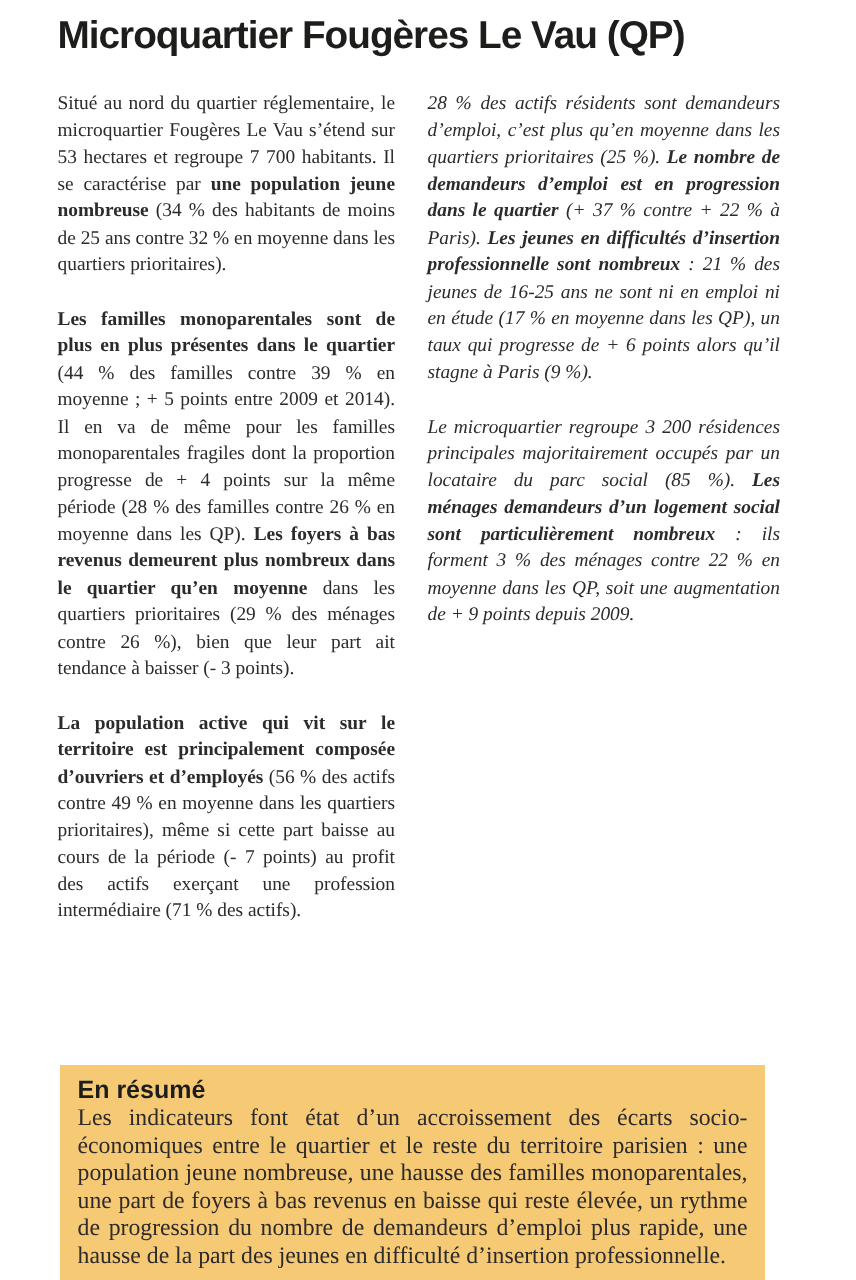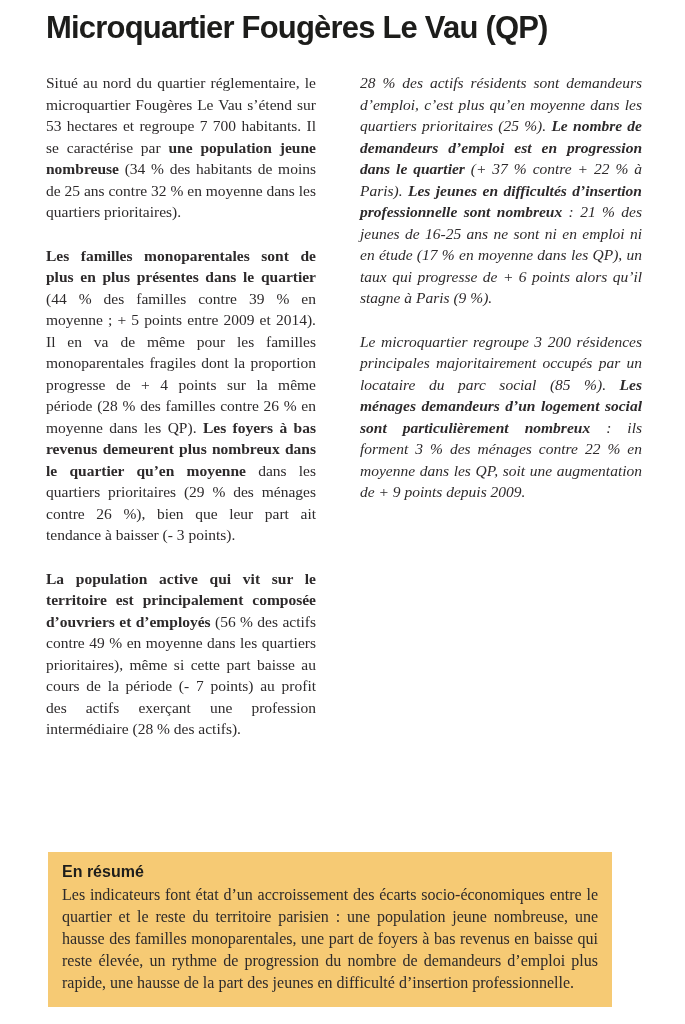--- a/index.html
+++ b/index.html
@@ -25,21 +25,21 @@
     margin:0 0 26px 0;
     font-family:"Liberation Sans", sans-serif;
     font-weight:700;
     font-size:31px;
     line-height:36px;
     letter-spacing:-0.8px;
     color:var(--title-color);
   }
   .columns{
     display:flex;
-    gap:44px;
+    gap:26px;
   }
   .col{
     box-sizing:border-box;
   }
   .col-left{width:270px;}
   .col-right{width:282px;font-style:italic;}
   .col p{
     margin:0 0 22px 0;
     font-size:15.5px;
     line-height:21.5px;
@@ -53,46 +53,46 @@
     left:48px;
     top:852px;
     width:564px;
     box-sizing:border-box;
     background:var(--summary-bg);
     padding:9px 14px 13px 14px;
   }
   .summary-heading{
     font-family:"Liberation Sans", sans-serif;
     font-weight:700;
-    font-size:16px;
+    font-size:20px;
     line-height:22px;
     color:#1d1d1b;
     margin:0 0 1px 0;
   }
   .summary-body{
     margin:0;
-    font-size:16px;
+    font-size:19px;
     line-height:22px;
     text-align:justify;
     hyphens:auto;
     -webkit-hyphens:auto;
   }
 </style>
 </head>
 <body>
 
 <div class="page">
 
   <h1 class="title">Microquartier Fougères Le Vau (QP)</h1>
 
   <div class="columns">
     <div class="col col-left">
       <p><span>Situé au nord du quartier réglementaire, le microquartier Fougères Le Vau s’étend sur 53 hectares et regroupe 7 700 habitants. Il se caractérise par </span><strong>une population jeune nombreuse</strong><span> (34 % des habitants de moins de 25 ans contre 32 % en moyenne dans les quartiers prioritaires).</span></p>
       <p><strong>Les familles monoparentales sont de plus en plus présentes dans le quartier</strong><span> (44 % des familles contre 39 % en moyenne ; + 5 points entre 2009 et 2014). Il en va de même pour les familles monoparentales fragiles dont la proportion progresse de + 4 points sur la même période (28 % des familles contre 26 % en moyenne dans les QP). </span><strong>Les foyers à bas revenus demeurent plus nombreux dans le quartier qu’en moyenne</strong><span> dans les quartiers prioritaires (29 % des ménages contre 26 %), bien que leur part ait tendance à baisser (- 3 points).</span></p>
-      <p><strong>La population active qui vit sur le territoire est principalement composée d’ouvriers et d’employés</strong><span> (56 % des actifs contre 49 % en moyenne dans les quartiers prioritaires), même si cette part baisse au cours de la période (- 7 points) au profit des actifs exerçant une profession intermédiaire (28 % des actifs).</span></p>
+      <p><strong>La population active qui vit sur le territoire est principalement composée d’ouvriers et d’employés</strong><span> (56 % des actifs contre 49 % en moyenne dans les quartiers prioritaires), même si cette part baisse au cours de la période (- 7 points) au profit des actifs exerçant une profession intermédiaire (71 % des actifs).</span></p>
     </div>
     <div class="col col-right">
       <p><span>28 % des actifs résidents sont demandeurs d’emploi, c’est plus qu’en moyenne dans les quartiers prioritaires (25 %). </span><strong>Le nombre de demandeurs d’emploi est en progression dans le quartier</strong><span> (+ 37 % contre + 22 % à Paris). </span><strong>Les jeunes en difficultés d’insertion professionnelle sont nombreux</strong><span> : 21 % des jeunes de 16-25 ans ne sont ni en emploi ni en étude (17 % en moyenne dans les QP), un taux qui progresse de + 6 points alors qu’il stagne à Paris (9 %).</span></p>
       <p><span>Le microquartier regroupe 3 200 résidences principales majoritairement occupés par un locataire du parc social (85 %). </span><strong>Les ménages demandeurs d’un logement social sont particulièrement nombreux</strong><span> : ils forment 3 % des ménages contre 22 % en moyenne dans les QP, soit une augmentation de + 9 points depuis 2009.</span></p>
     </div>
   </div>
 
   <div class="summary-box">
     <div class="summary-heading">En résumé</div>
     <p class="summary-body">Les indicateurs font état d’un accroissement des écarts socio-économiques entre le quartier et le reste du territoire parisien : une population jeune nombreuse, une hausse des familles monoparentales, une part de foyers à bas revenus en baisse qui reste élevée, un rythme de progression du nombre de demandeurs d’emploi plus rapide, une hausse de la part des jeunes en difficulté d’insertion professionnelle.</p>

